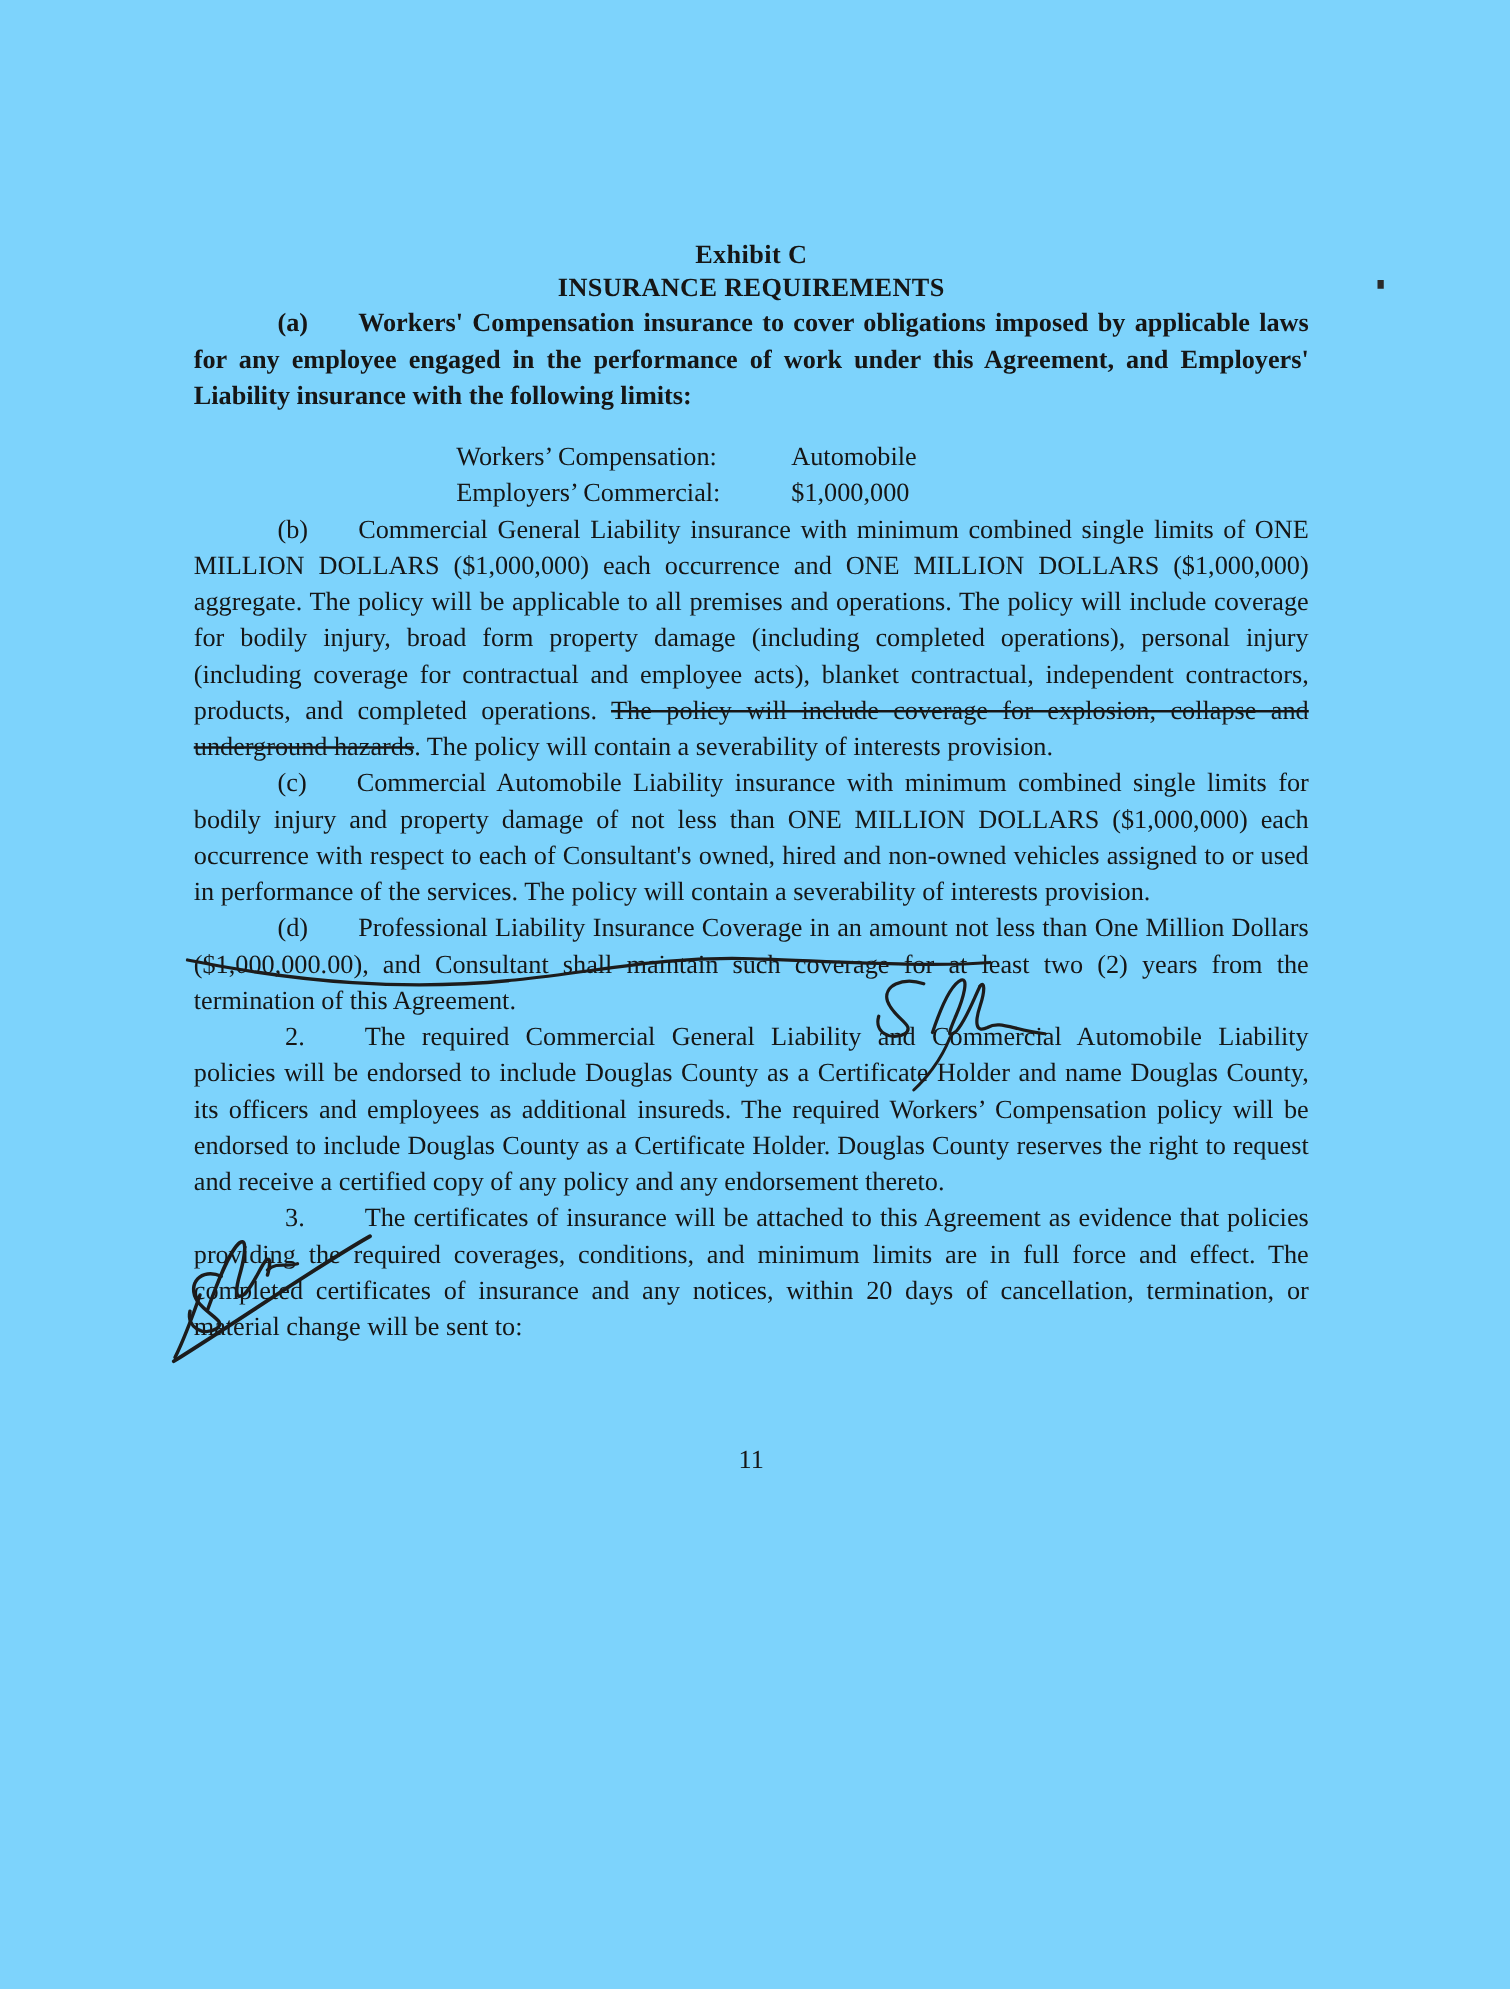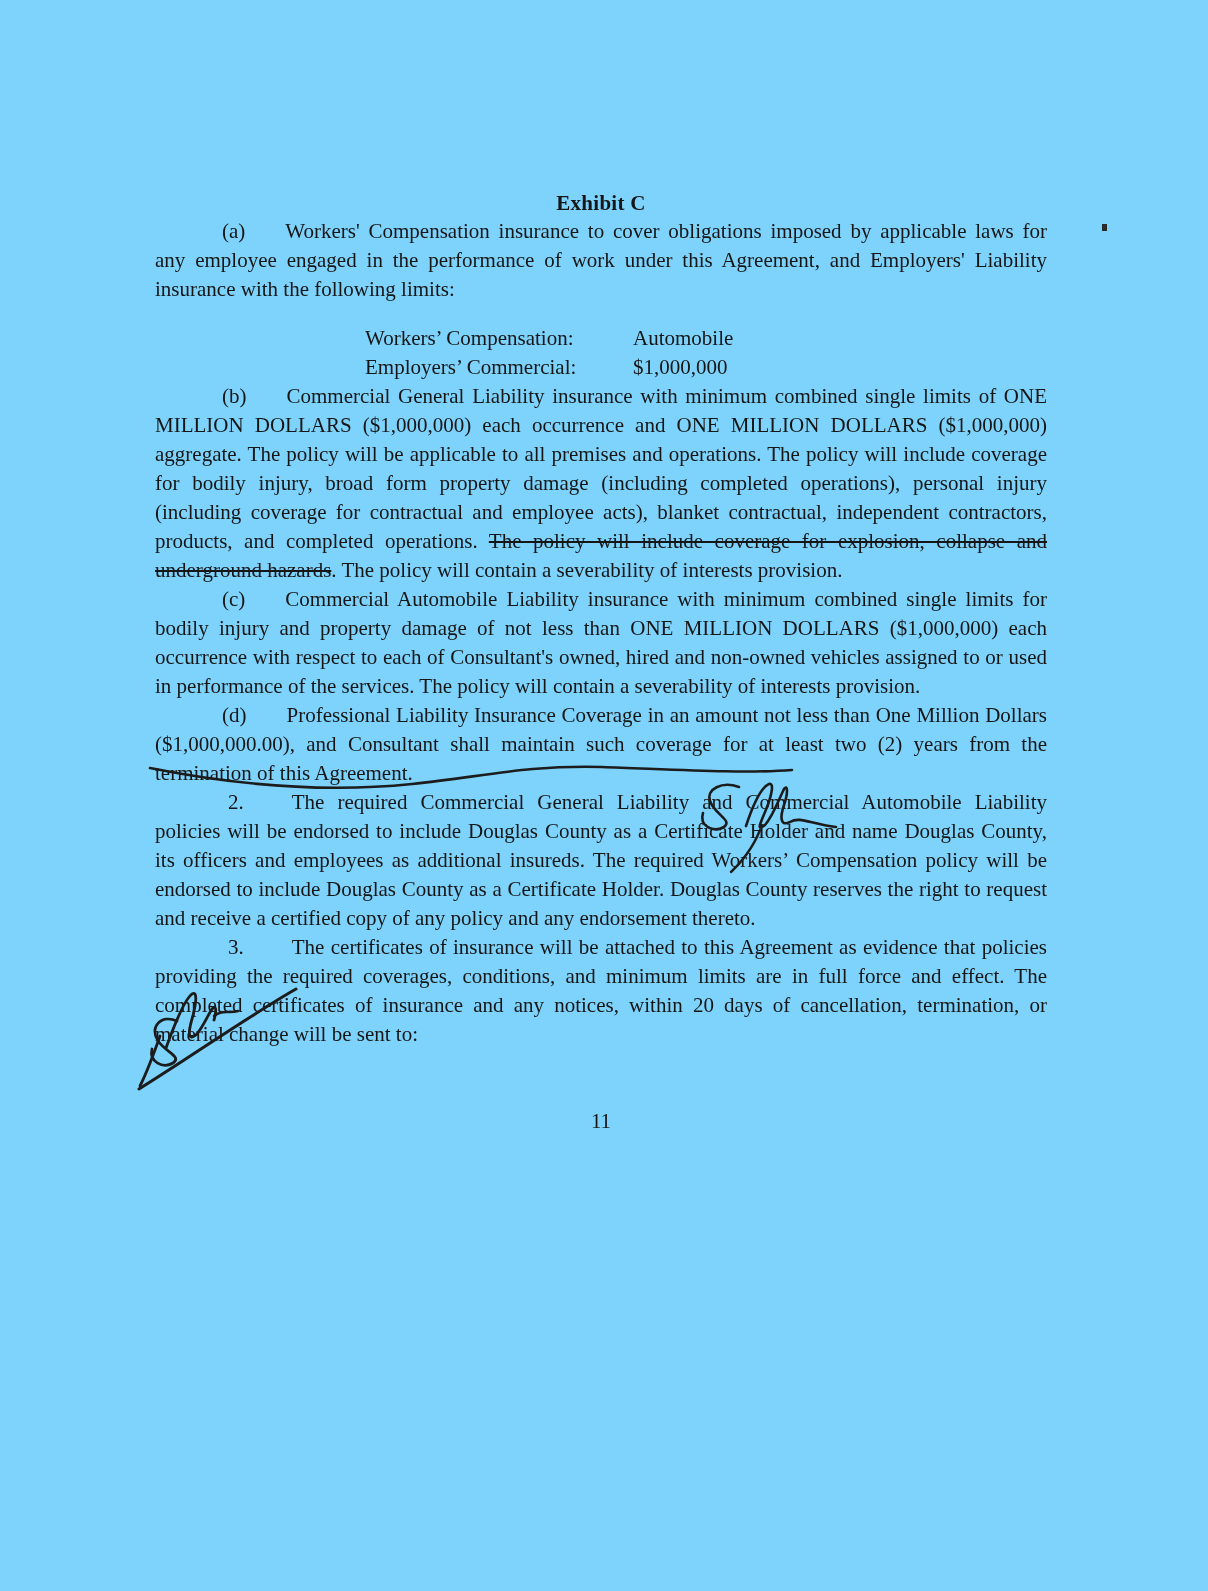--- a/index.html
+++ b/index.html
@@ -32,40 +32,40 @@
     font-size: 21px;
     line-height: 29px;
     text-align: justify;
   }
   .num-para { text-indent: 73px; }
   .let-para { text-indent: 67px; }
   .gap { display: inline-block; }
   .gapnum { width: 48px; }
   .gaplet { width: 40px; }
   .mt-p1 { margin-top: 58px; }
-  .mt-pa { margin-top: 18px; }
+  .mt-pa { margin-top: 18px; font-weight: bold; }
   .mt-pb { margin-top: 24px; }
   .mt-pc { margin-top: 18px; }
   .mt-pd { margin-top: 16px; }
   .mt-p2 { margin-top: 22px; }
   .mt-p3 { margin-top: 16px; }
   .limits {
     margin-top: 20px;
     margin-left: 210px;
     font-size: 21px;
     line-height: 29px;
   }
   .limit-label {
     display: inline-block;
     width: 268px;
     font-family: Liberation Serif, serif;
   }
   .struck { text-decoration: line-through; text-decoration-thickness: 2px; }
   .page-number {
-    margin-top: 58px;
+    margin-top: 77px;
     text-align: center;
     font-size: 21px;
     line-height: 29px;
   }
   .handwriting {
     position: absolute;
     left: 0; top: 0;
     width: 1208px; height: 1591px;
     pointer-events: none;
   }
@@ -85,20 +85,21 @@
   }
 </style>
 </head>
 <body>
 
 <div class="page">
   <div class="content">
 
     <div class="doc-title">
       <div>Exhibit C</div>
+      <div>INSURANCE REQUIREMENTS</div>
     </div>
 
 
     <p class="para let-para mt-pa"><span>(a)</span><span class="gap gaplet"></span><span>Workers' Compensation insurance to cover obligations imposed by applicable laws for any employee engaged in the performance of work under this Agreement, and Employers' Liability insurance with the following limits:</span></p>
 
     <div class="limits">
       <div><span class="limit-label">Workers’ Compensation:</span><span>Automobile</span></div>
       <div><span class="limit-label">Employers’ Commercial:</span><span>$1,000,000</span></div>
     </div>
 

